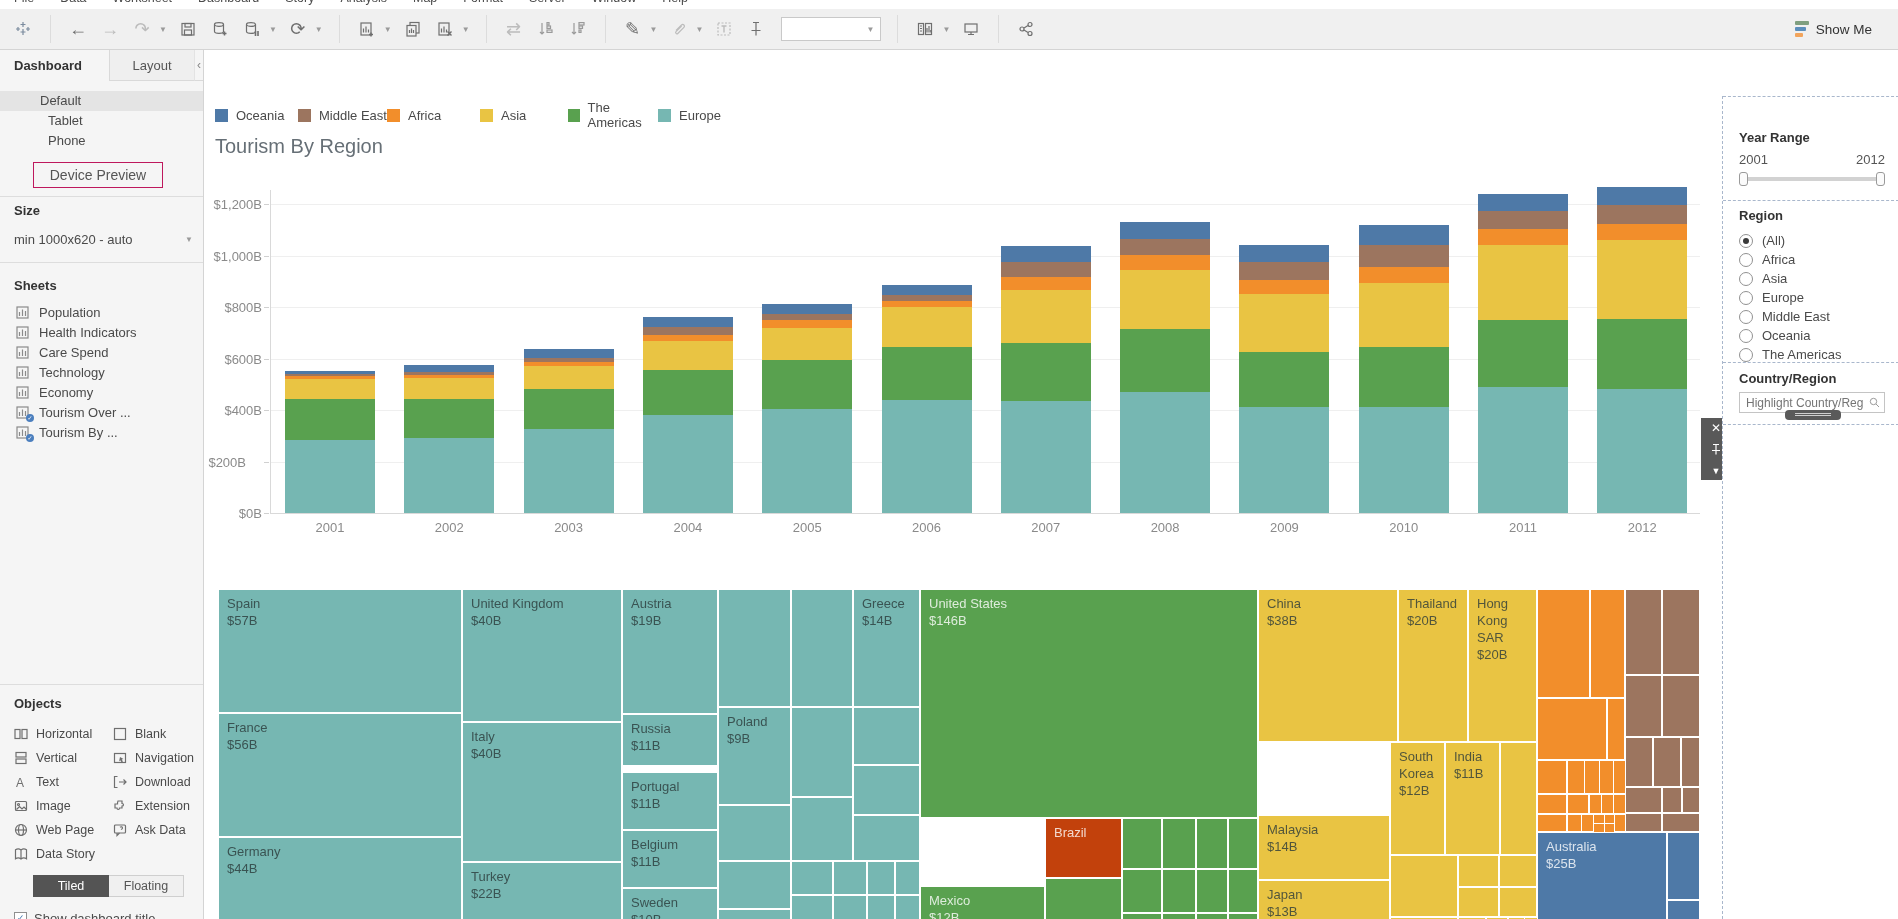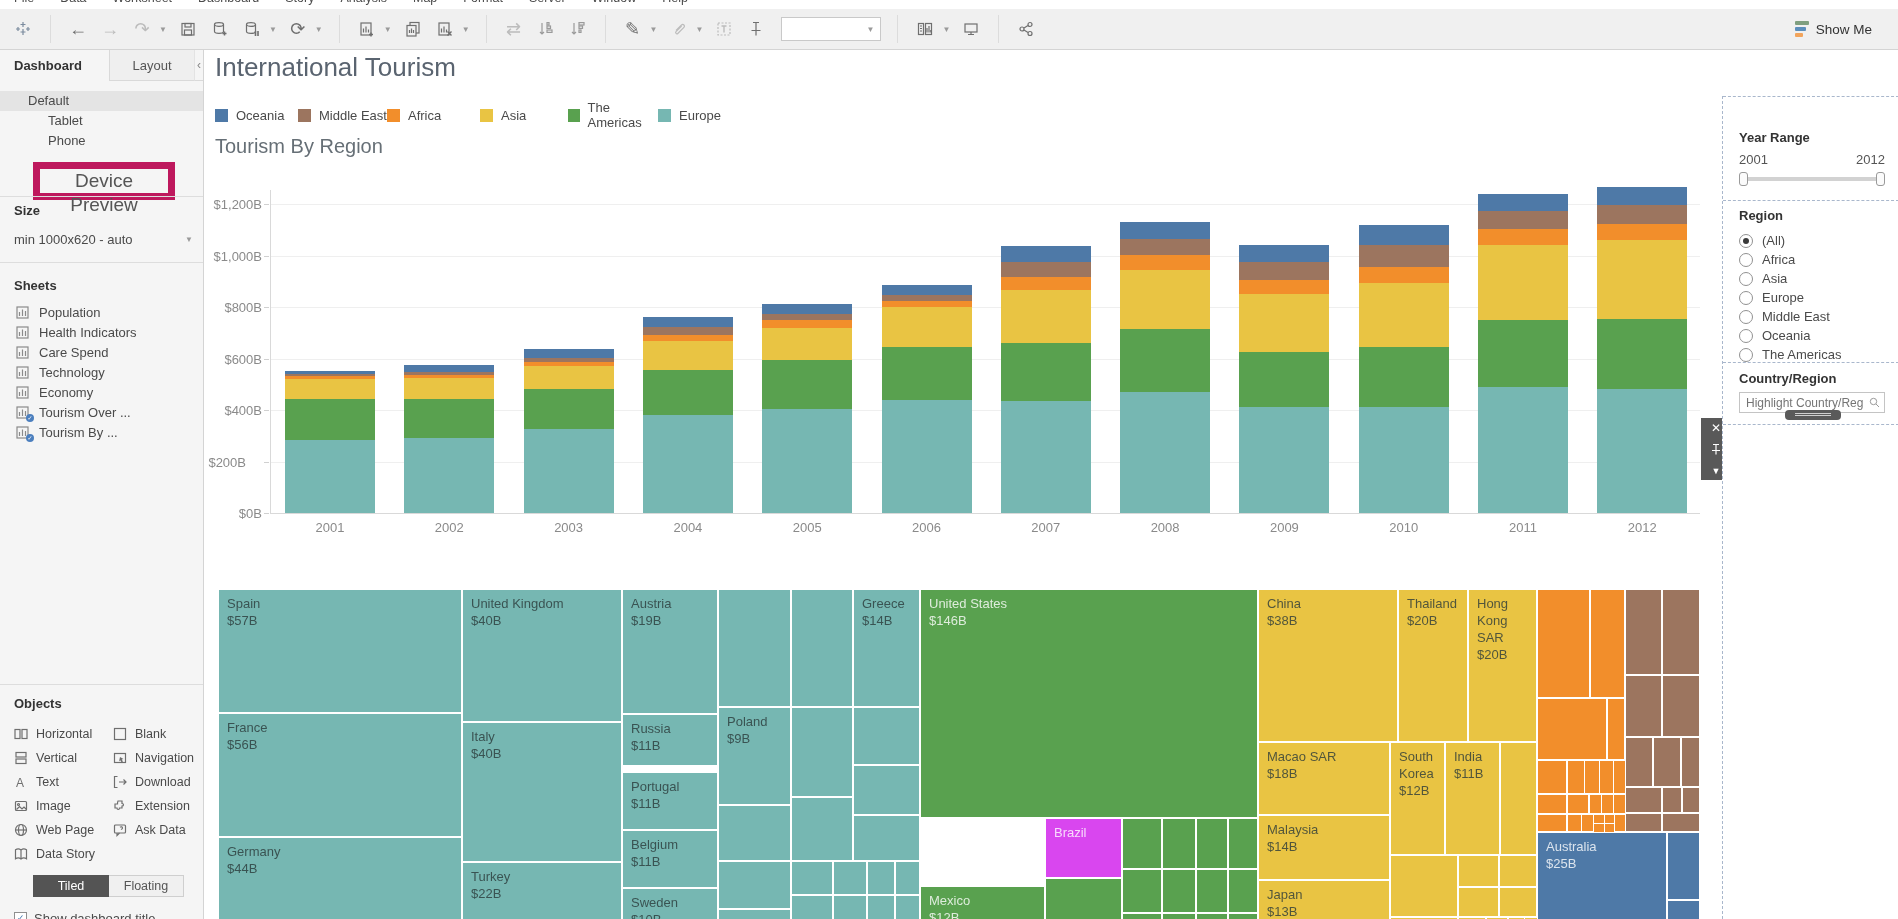--- a/index.html
+++ b/index.html
@@ -26,23 +26,23 @@
   .sidebar{position:absolute;top:50px;left:0;width:203px;bottom:0;background:#f5f5f5;
            border-right:1px solid #d4d4d4;overflow:hidden;}
   .tabbar{position:absolute;top:0;left:0;right:0;height:31px;display:flex;font-size:13px;}
   .tab-dash{width:95px;display:flex;align-items:center;padding-left:14px;font-weight:bold;color:#333;background:#f5f5f5;}
   .tab-layout{width:84px;display:flex;align-items:center;justify-content:center;color:#555;
               background:#efefef;border-left:1px solid #d9d9d9;border-bottom:1px solid #d9d9d9;}
   .tab-collapse{flex:1;display:flex;align-items:center;justify-content:center;color:#888;
                 background:#f5f5f5;border-left:1px solid #e3e3e3;border-bottom:1px solid #d9d9d9;font-size:12px;}
   .devices{position:absolute;top:41px;left:0;right:0;}
   .device-row{height:20px;line-height:20px;padding-left:48px;color:#4a4a4a;}
-  .device-row.sel{background:#e4e4e4;padding-left:28px;}
-  .btn-preview{position:absolute;top:112px;left:33px;width:128px;height:24px;border:7px solid #be185d;
-               background:#f5f5f5;color:#555;text-align:center;line-height:24px;font-size:19px;}
+  .device-row.sel{background:#e4e4e4;padding-left:40px;}
+  .btn-preview{position:absolute;top:112px;left:33px;width:128px;height:24px;border:1px solid #be185d;
+               background:#f5f5f5;color:#555;text-align:center;line-height:24px;font-size:14px;}
   .divider{position:absolute;left:0;right:0;height:0;border-top:1px solid #ddd;}
   .side-h{position:absolute;left:14px;font-weight:bold;color:#333;font-size:13px;}
   .size-row{position:absolute;top:179px;left:14px;right:10px;height:20px;color:#4a4a4a;
             display:flex;justify-content:space-between;align-items:center;}
   .sheets{position:absolute;top:252px;left:0;right:0;}
   .sheet-row{display:flex;align-items:center;gap:9px;height:20px;padding-left:16px;color:#4a4a4a;}
   .sheet-ic{position:relative;width:14px;height:13px;flex:0 0 14px;}
   .badge{position:absolute;right:-4px;bottom:-3px;width:8px;height:8px;border-radius:50%;
          background:#4c7fbe;color:#fff;font-size:6px;line-height:8px;text-align:center;}
   .objects{position:absolute;top:646px;left:0;right:0;}
@@ -415,21 +415,20 @@
     <div class="mode">
       <span class="m1">Tiled</span>
       <span class="m2">Floating</span>
     </div>
     <div class="showtitle">
       <span class="chk">✓</span>
       <span>Show dashboard title</span>
     </div>
   </div>
 
-  <div class="dash-title">International Tourism</div>
   <div class="legend" id="legend">
       <span class="leg-item" style="width: 83px;">
         <span class="leg-sq" style="background: rgb(78, 121, 167);"></span>
         <span class="leg-lab">Oceania</span>
       </span>
       <span class="leg-item" style="width: 89px;">
         <span class="leg-sq" style="background: rgb(156, 117, 95);"></span>
         <span class="leg-lab">Middle East</span>
       </span>
       <span class="leg-item" style="width: 93px;">
@@ -658,21 +657,21 @@
       <div class="tm-cell" style="left: 649px; top: 306px; width: 28px; height: 32px; background: rgb(118, 183, 178); color: rgba(42, 58, 58, 0.8);"></div>
       <div class="tm-cell" style="left: 677px; top: 306px; width: 25px; height: 32px; background: rgb(118, 183, 178); color: rgba(42, 58, 58, 0.8);"></div>
       <div class="tm-cell" style="left: 702px; top: 0px; width: 338px; height: 229px; background: rgb(89, 161, 79); color: rgba(255, 255, 255, 0.8);">
         <div>United States</div>
         <div>$146B</div>
       </div>
       <div class="tm-cell" style="left: 702px; top: 297px; width: 125px; height: 71px; background: rgb(89, 161, 79); color: rgba(255, 255, 255, 0.8);">
         <div>Mexico</div>
         <div>$12B</div>
       </div>
-      <div class="tm-cell" style="left: 827px; top: 229px; width: 77px; height: 60px; background: #d946ef; color: rgba(255, 255, 255, 0.8);">
+      <div class="tm-cell" style="left: 827px; top: 229px; width: 77px; height: 60px; background: #c2410c; color: rgba(255, 255, 255, 0.8);">
         <div>Brazil</div>
       </div>
       <div class="tm-cell" style="left: 827px; top: 289px; width: 77px; height: 44px; background: rgb(89, 161, 79); color: rgba(255, 255, 255, 0.8);"></div>
       <div class="tm-cell" style="left: 904px; top: 229px; width: 40px; height: 51px; background: rgb(89, 161, 79); color: rgba(255, 255, 255, 0.8);"></div>
       <div class="tm-cell" style="left: 944px; top: 229px; width: 34px; height: 51px; background: rgb(89, 161, 79); color: rgba(255, 255, 255, 0.8);"></div>
       <div class="tm-cell" style="left: 978px; top: 229px; width: 32px; height: 51px; background: rgb(89, 161, 79); color: rgba(255, 255, 255, 0.8);"></div>
       <div class="tm-cell" style="left: 1010px; top: 229px; width: 30px; height: 51px; background: rgb(89, 161, 79); color: rgba(255, 255, 255, 0.8);"></div>
       <div class="tm-cell" style="left: 904px; top: 280px; width: 40px; height: 44px; background: rgb(89, 161, 79); color: rgba(255, 255, 255, 0.8);"></div>
       <div class="tm-cell" style="left: 944px; top: 280px; width: 34px; height: 44px; background: rgb(89, 161, 79); color: rgba(255, 255, 255, 0.8);"></div>
       <div class="tm-cell" style="left: 978px; top: 280px; width: 32px; height: 44px; background: rgb(89, 161, 79); color: rgba(255, 255, 255, 0.8);"></div>
@@ -685,24 +684,20 @@
         <div>China</div>
         <div>$38B</div>
       </div>
       <div class="tm-cell" style="left: 1180px; top: 0px; width: 70px; height: 153px; background: rgb(233, 196, 67); color: rgba(42, 58, 58, 0.8);">
         <div>Thailand</div>
         <div>$20B</div>
       </div>
       <div class="tm-cell" style="left: 1250px; top: 0px; width: 69px; height: 153px; background: rgb(233, 196, 67); color: rgba(42, 58, 58, 0.8);">
         <div>Hong Kong SAR</div>
         <div>$20B</div>
-      </div>
-      <div class="tm-cell" style="left: 1040px; top: 153px; width: 132px; height: 73px; background: rgb(233, 196, 67); color: rgba(42, 58, 58, 0.8);">
-        <div>Macao SAR</div>
-        <div>$18B</div>
       </div>
       <div class="tm-cell" style="left: 1172px; top: 153px; width: 55px; height: 113px; background: rgb(233, 196, 67); color: rgba(42, 58, 58, 0.8);">
         <div>South Korea</div>
         <div>$12B</div>
       </div>
       <div class="tm-cell" style="left: 1227px; top: 153px; width: 55px; height: 113px; background: rgb(233, 196, 67); color: rgba(42, 58, 58, 0.8);">
         <div>India</div>
         <div>$11B</div>
       </div>
       <div class="tm-cell" style="left: 1282px; top: 153px; width: 37px; height: 113px; background: rgb(233, 196, 67); color: rgba(42, 58, 58, 0.8);"></div>

